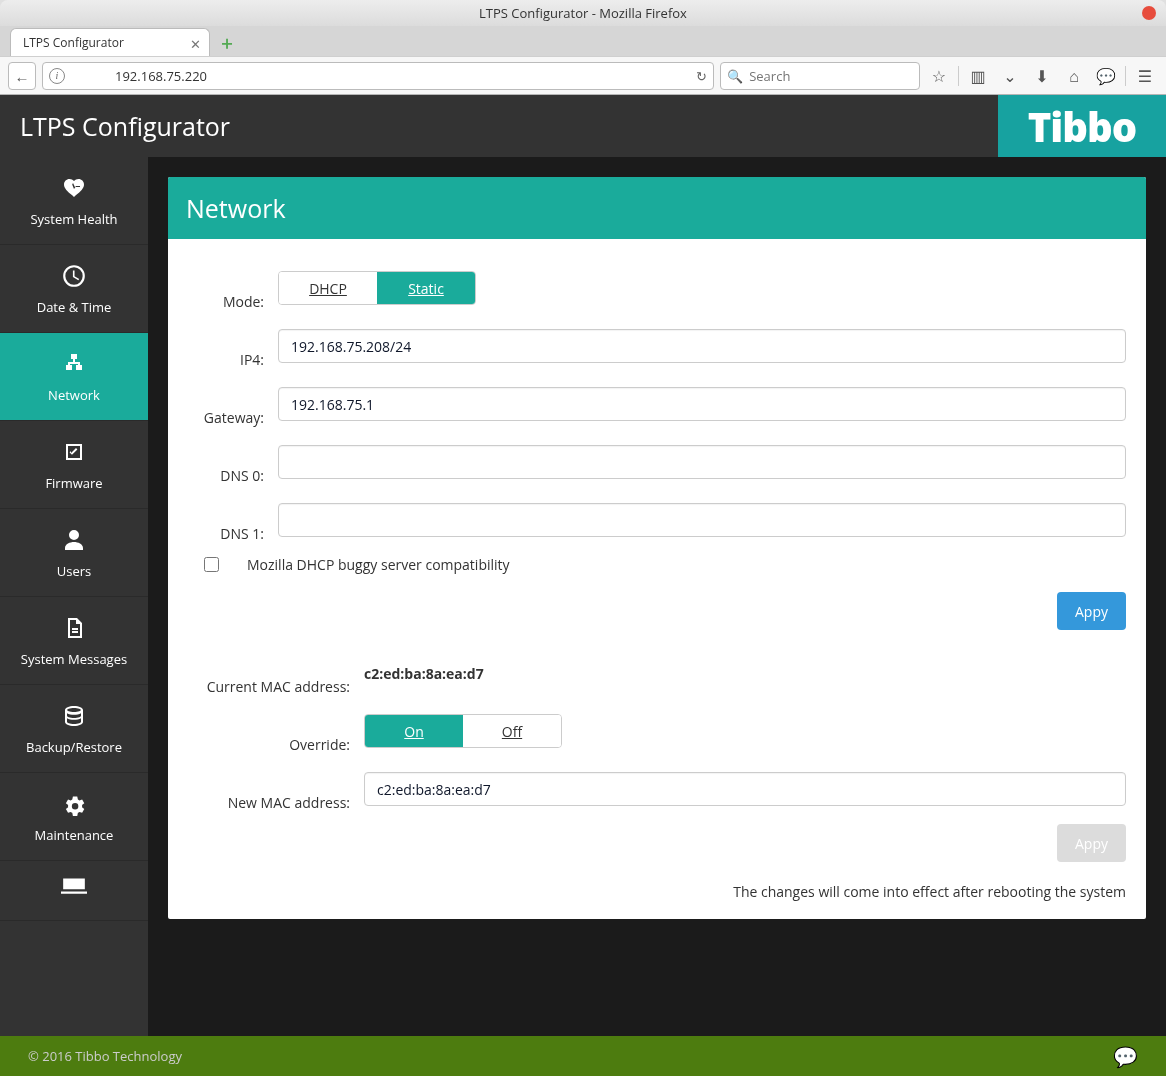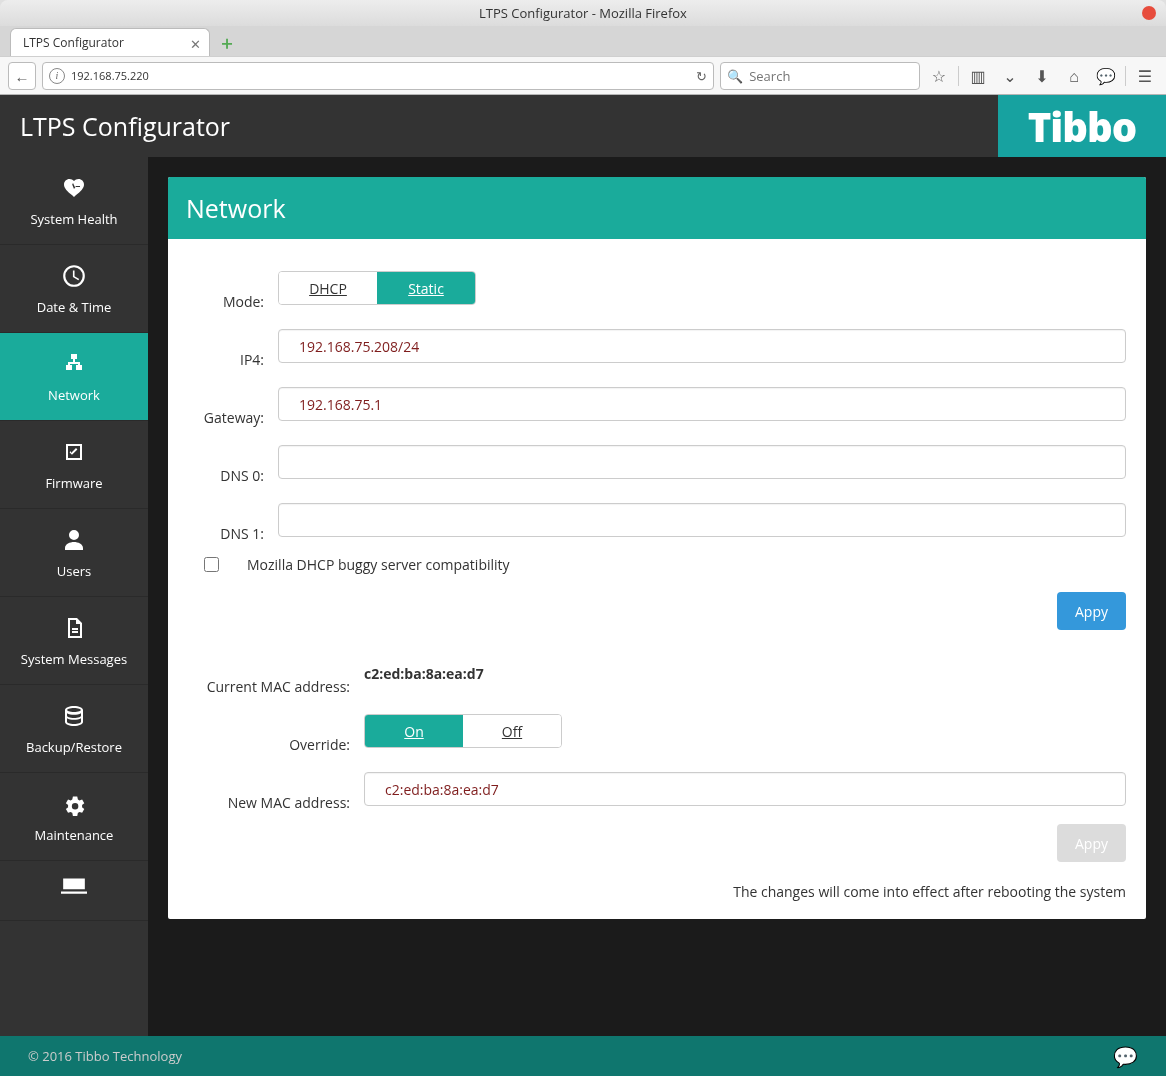--- a/index.html
+++ b/index.html
@@ -12,21 +12,21 @@
 
 .tabstrip { height: 30px; background: #d6d6d6; display: flex; align-items: flex-end; padding-left: 10px; gap: 6px; }
 .tab { background: #fff; height: 28px; border-top-left-radius: 6px; border-top-right-radius: 6px; display: flex; align-items: center; padding: 0 30px 0 12px; font-size: 12px; color: #333; position: relative; min-width: 200px; border: 1px solid #bbb; border-bottom: none; }
 .tab .x { position: absolute; right: 8px; top: 6px; color: #777; font-size: 13px; }
 .newtab { width: 22px; height: 22px; display: flex; align-items: center; justify-content: center; color: #5a5; font-size: 18px; font-weight: bold; margin-bottom: 3px; }
 
 .toolbar { height: 39px; background: #f7f7f7; border-top: 1px solid #cfcfcf; border-bottom: 1px solid #b5b5b5; display: flex; align-items: center; padding: 0 8px; gap: 6px; }
 .nav-back { width: 28px; height: 28px; border: 1px solid #bbb; border-radius: 4px; background: #fff; display: flex; align-items: center; justify-content: center; color: #555; font-size: 15px; }
 .urlbar { flex: 1; height: 28px; border: 1px solid #bbb; border-radius: 4px; background: #fff; display: flex; align-items: center; padding: 0 6px; font-size: 13px; color: #333; gap: 6px; }
 .urlbar .info { width: 16px; height: 16px; border: 1px solid #888; border-radius: 50%; display:flex;align-items:center;justify-content:center;font-size:10px;color:#666;font-family:serif;font-style:italic; }
-.urlbar input { border: none; outline: none; flex: 1; font-size: 11px; color: #333; background: transparent; }
+.urlbar input { border: none; outline: none; flex: 1; font-size: 13px; color: #333; background: transparent; margin-left: 44px; }
 .urlbar .reload { color: #666; font-size: 13px; }
 .searchbar { width: 200px; height: 28px; border: 1px solid #bbb; border-radius: 4px; background: #fff; display: flex; align-items: center; padding: 0 6px; font-size: 13px; color: #888; gap: 6px; }
 .searchbar input { border:none; outline:none; flex:1; font-size:13px; background:transparent; }
 .tool-icon { width: 26px; height: 28px; display: flex; align-items: center; justify-content: center; color: #555; font-size: 16px; }
 .sep { width:1px; height:20px; background:#ccc; }
 
 
 .app { flex: 1; display: flex; flex-direction: column; background: #1b1b1b; }
 .appheader { height: 62px; display: flex; align-items: stretch; }
 .appheader-left { flex: 1; background: #333333; display: flex; align-items: center; padding-left: 20px; }
@@ -44,39 +44,39 @@
 
 .content { flex: 1; background: #1b1b1b; padding: 20px 20px 0 20px; overflow: hidden; }
 .panel { background: #fff; border-radius: 2px; overflow: hidden; }
 .panel-head { background: #1aab9b; color: #fff; font-size: 25px; font-weight: 400; padding: 14px 18px; }
 .panel-body { padding: 26px 20px 18px 20px; }
 
 .form-row { display: flex; align-items: center; margin-bottom: 12px; }
 .form-row label { width: 90px; text-align: right; padding-right: 14px; font-size: 14px; color: #333; white-space: nowrap; margin-top: 27px; }
 .form-row.wide label { width: 176px; }
 .form-row .control { flex: 1; }
-.text-input { width: 100%; height: 34px; border: 1px solid #ccc; border-radius: 4px; padding: 0 20px; font-size: 14px; color: #7f1d1d; box-shadow: inset 0 1px 1px rgba(0,0,0,0.05); }
+.text-input { width: 100%; height: 34px; border: 1px solid #ccc; border-radius: 4px; padding: 0 12px; font-size: 14px; color: #0f172a; box-shadow: inset 0 1px 1px rgba(0,0,0,0.05); }
 
 .toggle-group { display: inline-flex; border: 1px solid #ccc; border-radius: 4px; overflow: hidden; }
 .toggle-btn { width: 98px; height: 32px; display: flex; align-items: center; justify-content: center; font-size: 14px; cursor: pointer; text-decoration: underline; background: #fff; color: #333; }
 .toggle-btn.active { background: #1aab9b; color: #fff; }
 
 .checkbox-row { display:flex; align-items:center; gap: 28px; padding-left: 16px; margin-bottom: 18px; margin-top: 6px;}
 .checkbox-row input { width:15px; height:15px; }
 .checkbox-row span { font-size: 14px; color: #333; }
 
 .btn-row { display:flex; justify-content:flex-end; margin-bottom: 20px; }
 .btn { height: 38px; padding: 0 18px; border-radius: 4px; border: none; font-size: 14px; cursor: pointer; margin-left: 22px; }
 .btn-primary { background: #3498db; color: #fff; }
 .btn-disabled { background: #dcdcdc; color: #fff; cursor: default; }
 
 .mac-value { font-size: 14px; font-weight: bold; color: #333; }
 .note { text-align: right; font-size: 14px; color: #333; margin-top: 16px; }
 
-.footer { height: 40px; background: #0f766e; color: #ccc; display: flex; align-items: center; padding: 0 28px; font-size: 13px; justify-content: space-between; }
+.footer { height: 40px; background: #4d7c0f; color: #ccc; display: flex; align-items: center; padding: 0 28px; font-size: 13px; justify-content: space-between; }
 
 </style>
 </head>
 <body>
 
 <div class="window">
 
   <div class="titlebar">
     <span>LTPS Configurator - Mozilla Firefox</span>
     <div class="close-dot"></div>

